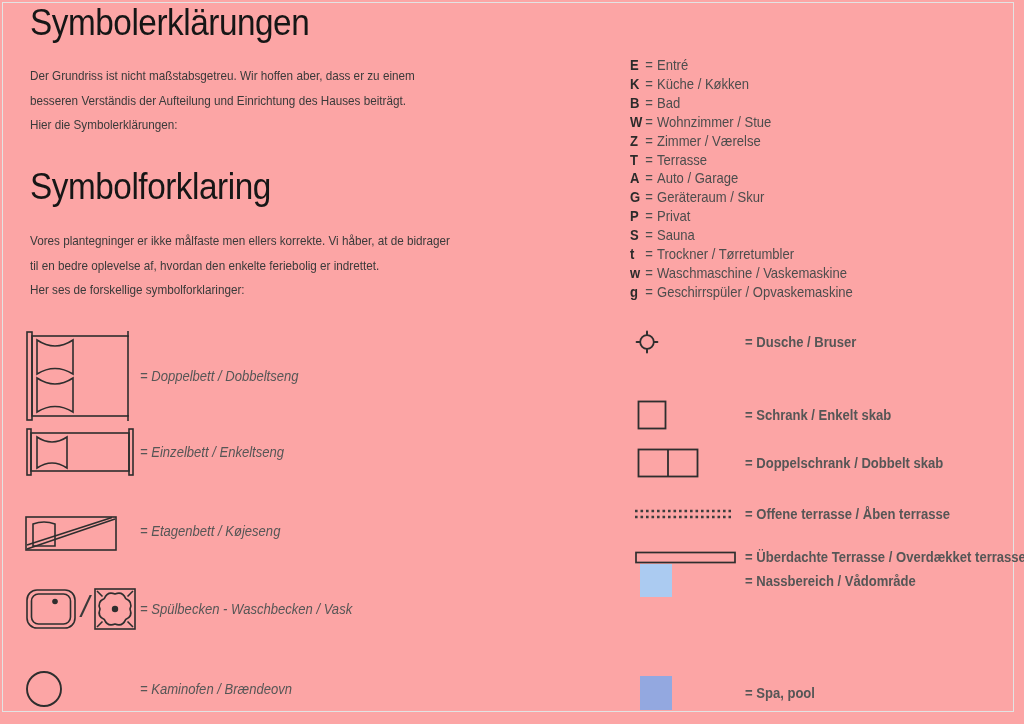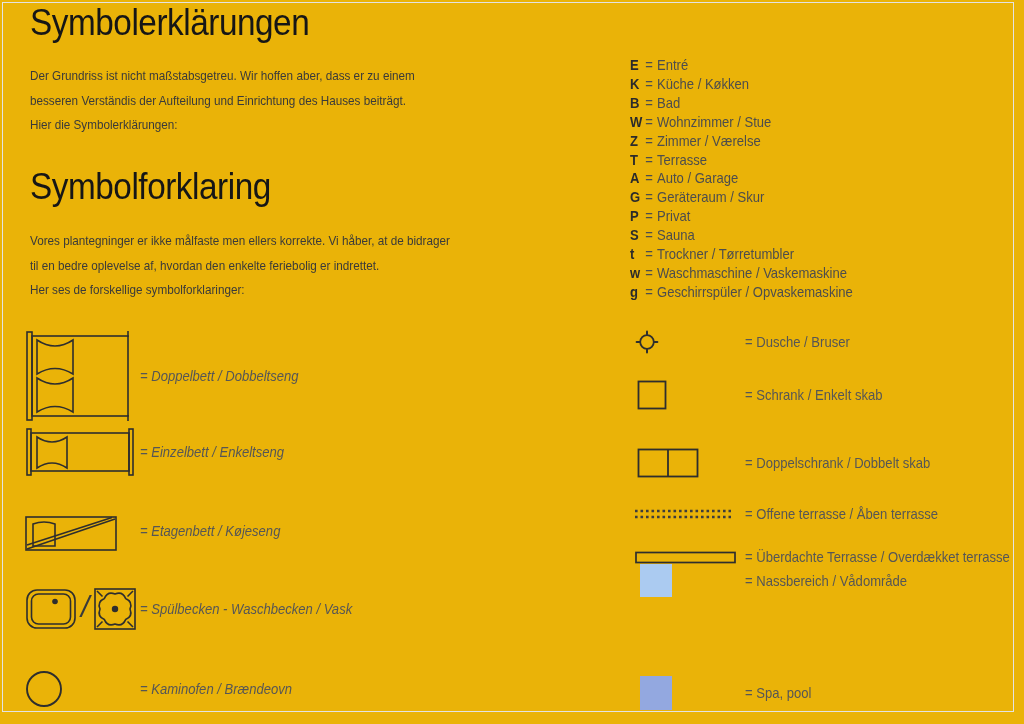--- a/index.html
+++ b/index.html
@@ -2,21 +2,21 @@
 <html><head>
 <meta charset="utf-8">
 <style>
   * { margin: 0; padding: 0; box-sizing: border-box; }
   html,body { background:#fff; }
   body {
     width:1024px; height:724px;
     font-family:"Liberation Sans","DejaVu Sans",sans-serif;
     color:#333; overflow:hidden; position:relative;
   }
-  .page { position:absolute; left:0; top:0; width:1024px; height:724px; background:#eab308; }
+  .page { position:absolute; left:0; top:0; width:1024px; height:724px; background:#fca5a5; }
   .frame { position:absolute; left:2px; top:2px; width:1012px; height:710px;
            border:1px solid #e3e3e3; pointer-events:none; }
 
   .title { position:absolute; left:30px; font-size:37px; font-weight:400; color:#161616;
            letter-spacing:-0.5px; white-space:nowrap; transform:scaleX(0.9); transform-origin:0 0; }
   .intro { position:absolute; left:30px; font-size:13px; color:#3a3a3a; line-height:24.5px; }
   .intro div { white-space:nowrap; transform:scaleX(0.9); transform-origin:0 50%; }
 
   
   .letters { position:absolute; left:630px; top:56px; font-size:14.5px; color:#4d4d4d; }
@@ -24,21 +24,21 @@
                 transform:scaleX(0.9); transform-origin:0 50%; white-space:nowrap; }
   .letter-row .lt  { width:17px; font-weight:700; color:#2b2b2b; }
   .letter-row .eq  { width:13px; color:#4d4d4d; }
 
   
   .sym-row { position:absolute; display:flex; align-items:center; }
   .sym-row .icon-cell { width:115px; flex:none; display:flex; align-items:center; }
   .sym-label { font-size:14.5px; color:#565656; transform:scaleX(0.9); transform-origin:0 50%;
                white-space:nowrap; }
   .left-col .sym-row  { left:25px;font-style:italic; }
-  .right-col .sym-row { left:632px; }
+  .right-col .sym-row { left:632px;font-weight:bold; }
   .right-col .icon-cell { width:113px; }
 
   svg { display:block; }
   .stroke { fill:none; stroke:#2e2e2e; stroke-width:1.6; }
   .fill-dot { fill:#2e2e2e; stroke:none; }
 
   .slash { font-size:30px; color:#3a3a3a; font-weight:400; margin:0 3px 4px 4px; }
 
   .swatch { width:32px; height:33px; margin-left:8px; }
 </style>
@@ -213,21 +213,21 @@
             <line x1="12" y1="1.6" x2="12" y2="4.6"></line>
             <line x1="12" y1="19.4" x2="12" y2="22.4"></line>
             <line x1="1.6" y1="12" x2="4.6" y2="12"></line>
             <line x1="19.4" y1="12" x2="22.4" y2="12"></line>
           </g>
         </svg>
       </span>
       <span class="sym-label">= Dusche / Bruser</span>
     </div>
 
-    <div class="sym-row" style="top:380px;height:30px">
+    <div class="sym-row" style="top:400px;height:30px">
       <span class="icon-cell" style="padding-left:5px">
         <svg width="30" height="30" viewBox="0 0 30 30">
           <rect class="stroke" x="1.5" y="1.5" width="27" height="27" style="stroke-width:1.8"></rect>
         </svg>
       </span>
       <span class="sym-label">= Schrank / Enkelt skab</span>
     </div>
 
     <div class="sym-row" style="top:448px;height:30px">
       <span class="icon-cell" style="padding-left:5px">

